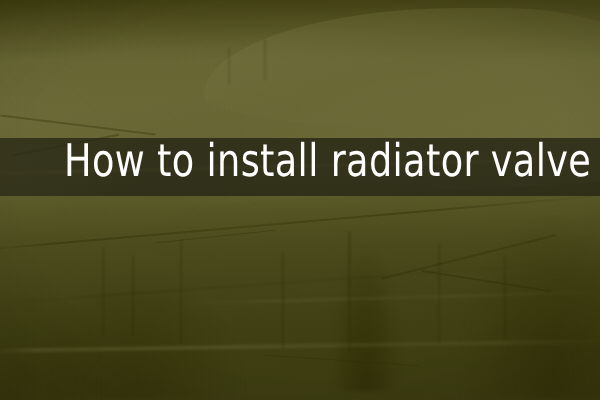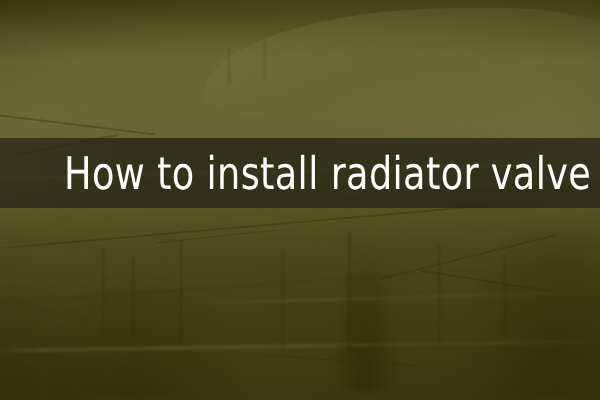--- a/index.html
+++ b/index.html
@@ -323,24 +323,24 @@
     pointer-events: none;
   }
 
   
 
   .title-banner {
     position: absolute;
     left: 0;
     top: 138px;
     width: 600px;
-    height: 70px;
+    height: 58px;
     background: rgba(30,29,17,0.76);
     display: flex;
-    align-items: center;
+    align-items: flex-start;
     box-sizing: border-box;
     padding-left: 64px;
     padding-right: 24px;
     overflow: hidden;
   }
 
   
   .title-banner::before {
     content: "";
     position: absolute;

